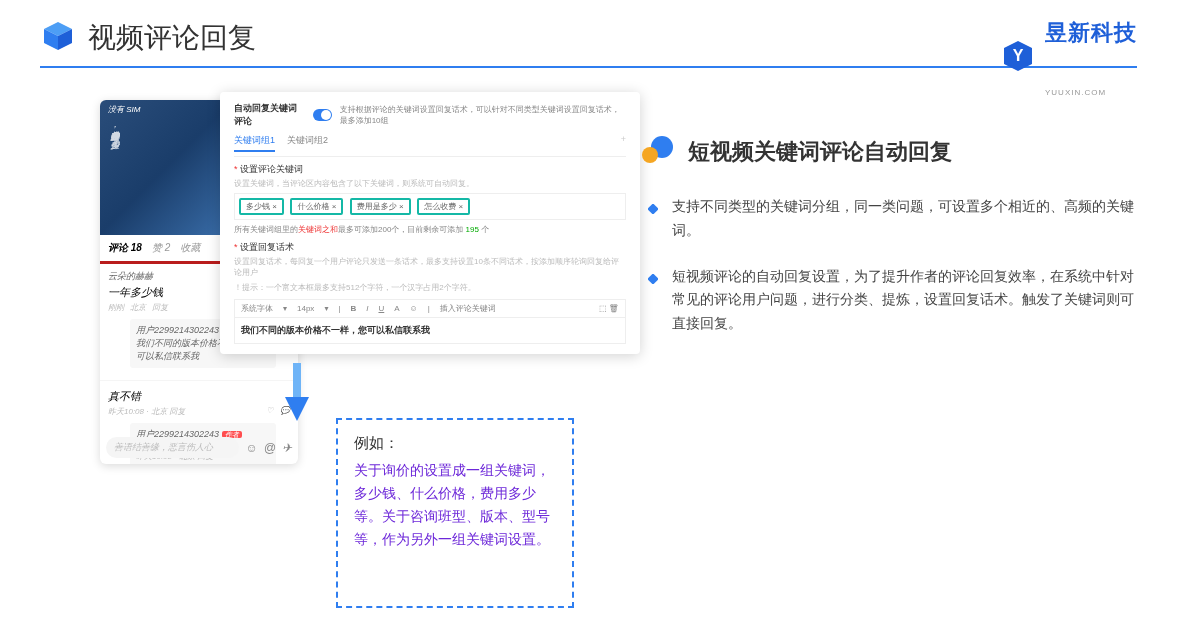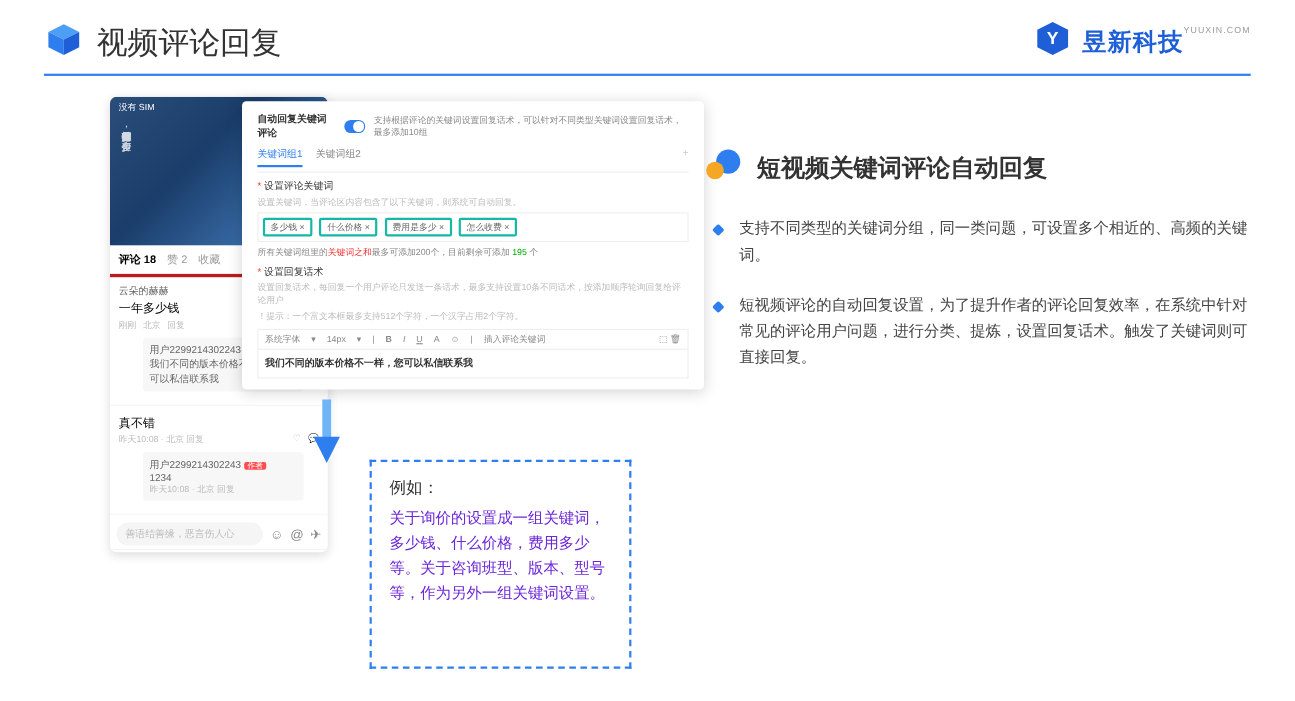--- a/index.html
+++ b/index.html
@@ -5,29 +5,29 @@
 *{box-sizing:border-box;margin:0;padding:0;}
 body{font-family:"Microsoft YaHei","PingFang SC",sans-serif;background:#fff;width:1177px;height:637px;position:relative;overflow:hidden;}
 .page{position:relative;width:100%;height:100%;}
 
 
 .header{display:flex;align-items:center;padding:18px 52px 8px 40px;}
 .cube-icon{margin-right:12px;}
 .page-title{font-size:28px;font-weight:500;color:#333;}
 .logo-block{position:absolute;right:40px;top:18px;display:flex;align-items:center;}
 .logo-mark{margin-right:10px;}
-.logo-text{display:flex;flex-direction:row;}
+.logo-text{display:flex;flex-direction:column;gap:40px;}
 .logo-name{font-size:22px;font-weight:600;color:#1e5fd8;letter-spacing:1px;}
 .logo-sub{font-size:8px;color:#999;letter-spacing:1px;}
 .hr{height:2px;background:#2f7ef0;margin:0 40px;}
 
 
 .composite{position:absolute;left:100px;top:88px;width:510px;height:480px;}
 
-.phone{position:absolute;left:0;top:0;width:198px;height:414px;background:#fff;border-radius:6px;box-shadow:0 2px 10px rgba(0,0,0,.15);overflow:hidden;}
+.phone{position:absolute;left:0;top:12px;width:198px;height:364px;background:#fff;border-radius:6px;box-shadow:0 2px 10px rgba(0,0,0,.15);overflow:hidden;font-style:italic;}
 .phone-video{height:135px;background:linear-gradient(135deg,#2a4d7a 0%,#1a3d6a 40%,#3a6eaa 80%);position:relative;}
 .status-bar{display:flex;justify-content:space-between;padding:4px 8px;font-size:8px;color:#fff;}
 .video-text{position:absolute;left:8px;top:24px;writing-mode:vertical-rl;font-size:9px;color:#fff;opacity:.8;}
 .video-sun{position:absolute;right:28px;top:50px;width:24px;height:24px;border-radius:50%;background:radial-gradient(#ffe08a,#f0b840);}
 .phone-comments{font-size:10px;color:#666;padding:0;}
 .ptabs{display:flex;padding:6px 8px;border-bottom:3px solid #b91c1c;gap:10px;}
 .ptab{font-size:10px;color:#999;}
 .ptab.on{color:#000;font-weight:600;}
 .pcomment{padding:6px 8px;border-bottom:1px solid #f5f5f5;}
 .pname{font-size:9px;color:#666;}

